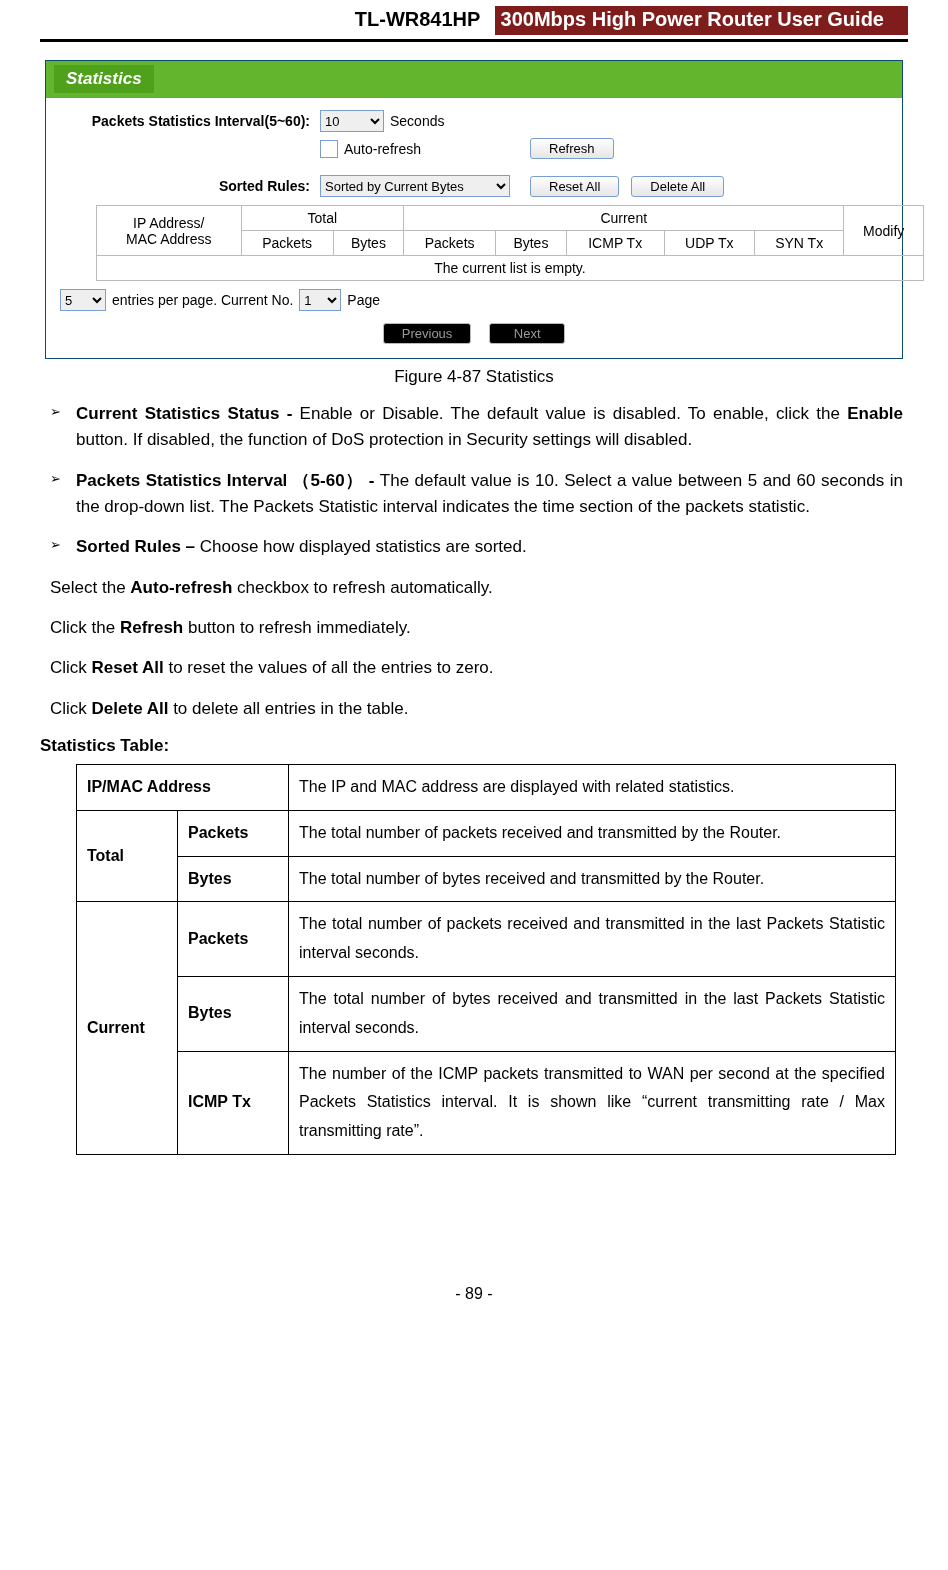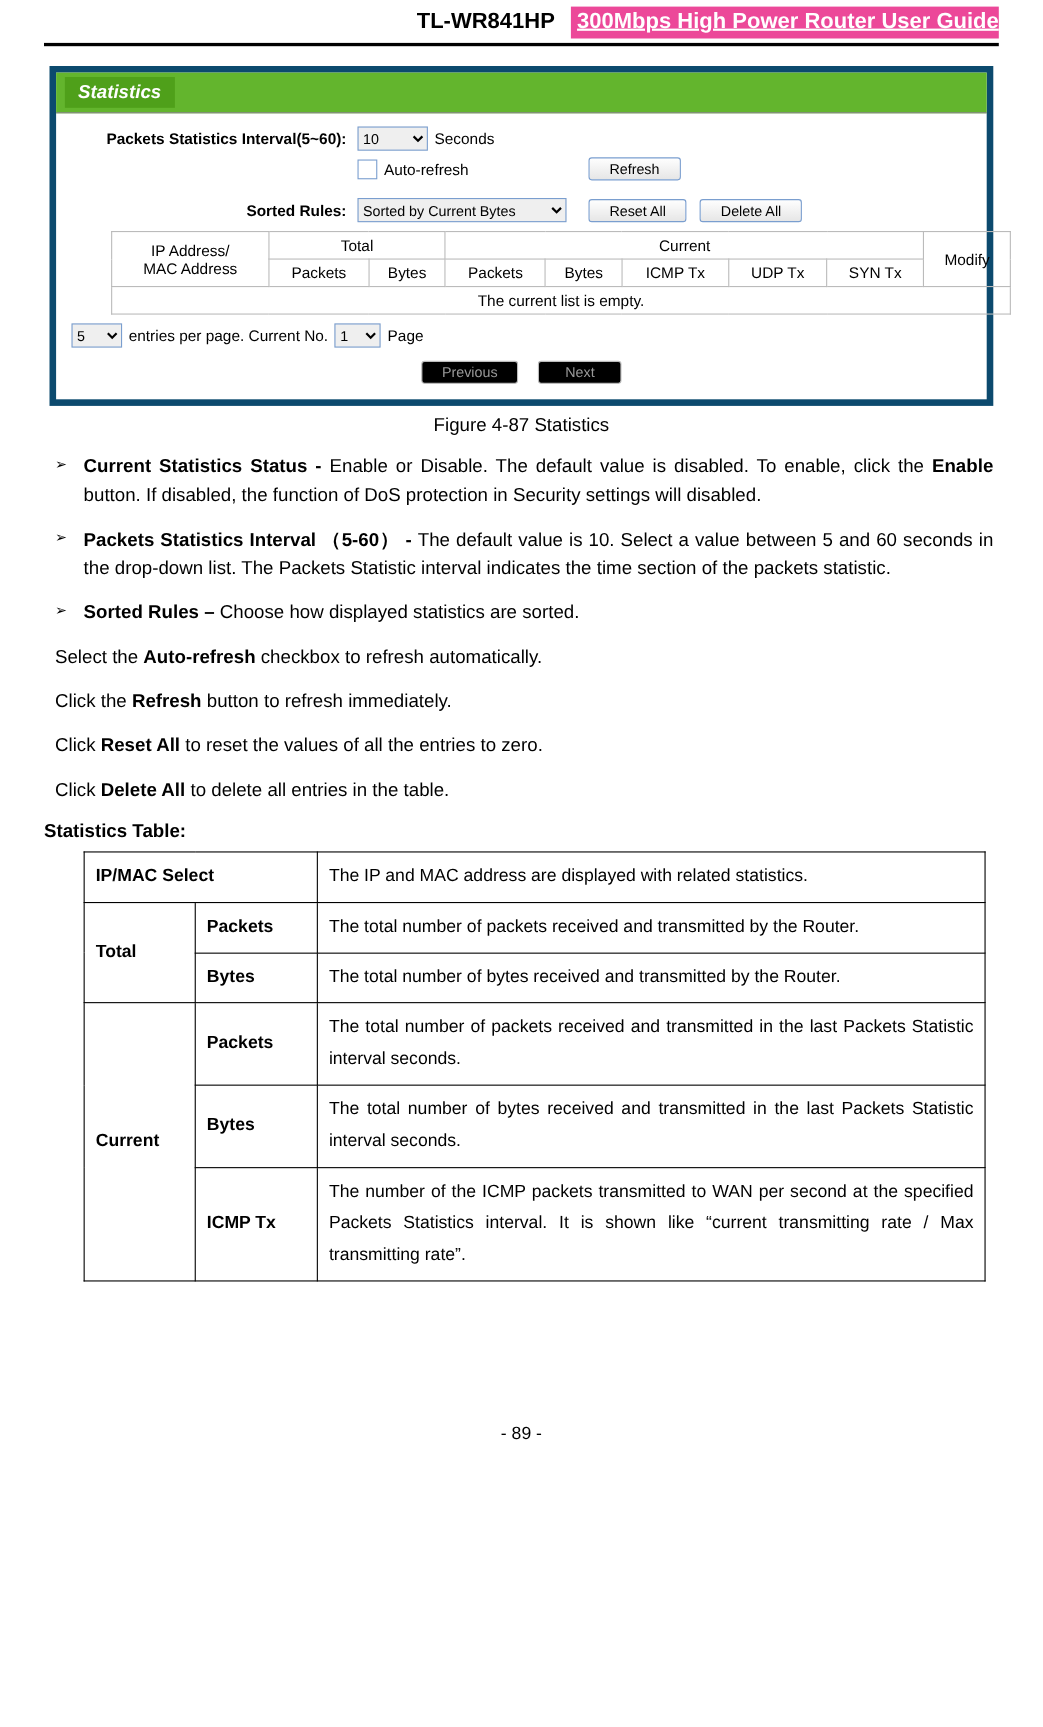--- a/index.html
+++ b/index.html
@@ -17,29 +17,28 @@
     padding: 6px 0 4px 0;
     margin-bottom: 18px;
     text-align: right;
     font-weight: bold;
   }
   .topbar .model {
     font-size: 20px;
     margin-right: 10px;
   }
   .topbar .title {
-    background: #ec4899;
+    background: #7f1d1d;
     color: #fff;
     font-size: 20px;
-    padding: 2px 0 4px 6px;
+    padding: 2px 24px 4px 6px;
     display: inline-block;
-    text-decoration: underline;
   }
   .figure {
-    border: 6px solid #0c4a6e;
+    border: 1px solid #0c4a6e;
     margin: 0 5px 8px 5px;
   }
   .stats-header {
     background: #63b52d;
     color: #fff;
     font-size: 18px;
     border-bottom: 1px solid #888;
     padding: 4px 8px 4px 8px;
   }
   .stats-header .tab {
@@ -297,21 +296,21 @@
   </p>
   <p class="para">
     <span>Click </span><b>Delete All</b><span> to delete all entries in the table.</span>
   </p>
 
   <div class="heading-small">Statistics Table:</div>
 
   <table class="doc">
     <tbody>
         <tr>
-      <td colspan="2"><b>IP/MAC Select</b></td>
+      <td colspan="2"><b>IP/MAC Address</b></td>
       <td>The IP and MAC address are displayed with related statistics.</td>
     </tr>
     <tr>
       <td rowspan="2" style="width:80px"><b>Total</b></td>
       <td style="width:90px"><b>Packets</b></td>
       <td>The total number of packets received and transmitted by the Router.</td>
     </tr>
     <tr>
       <td><b>Bytes</b></td>
       <td>The total number of bytes received and transmitted by the Router.</td>

